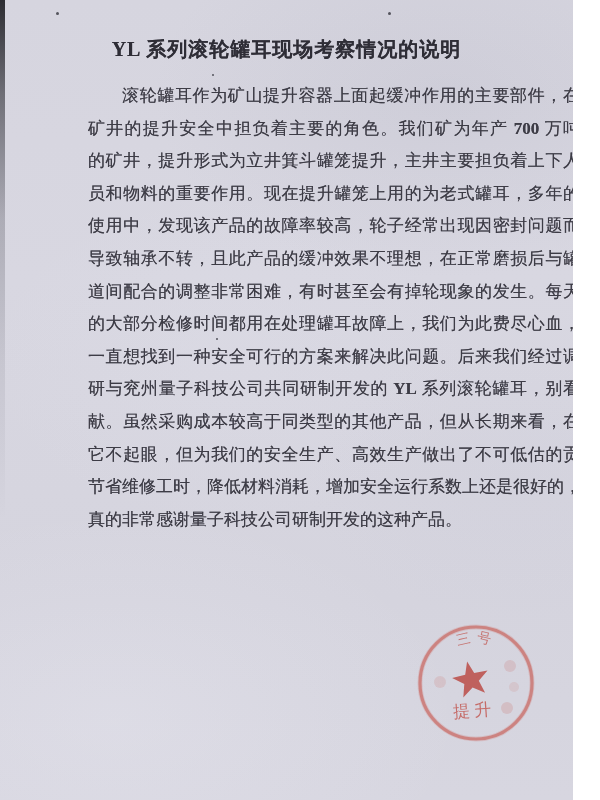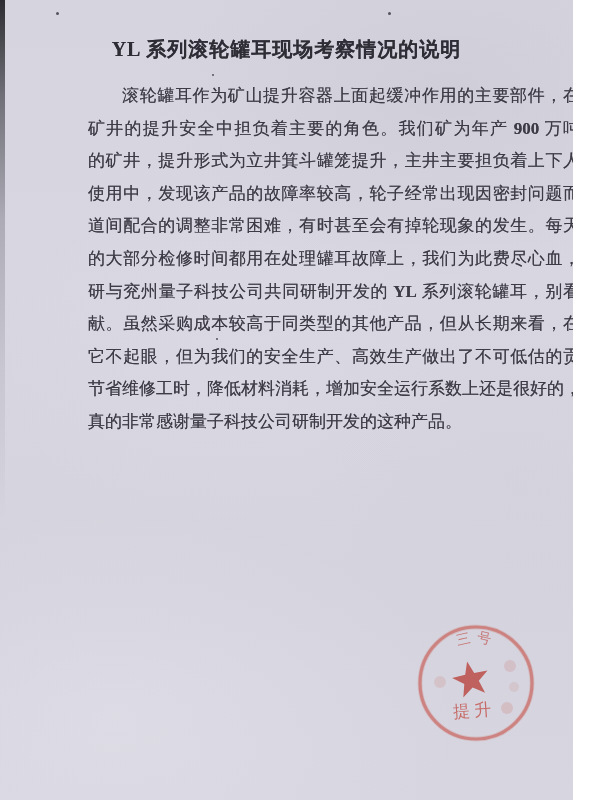--- a/index.html
+++ b/index.html
@@ -74,25 +74,28 @@
 
   <div class="speck" style="left:56px;  top:12px; width:3px; height:3px;"></div>
   <div class="speck" style="left:388px; top:12px; width:3px; height:3px;"></div>
   <div class="speck" style="left:212px; top:74px; width:2px; height:2px;"></div>
   <div class="speck" style="left:216px; top:338px; width:2px; height:2px;"></div>
 
   <div class="doc-title">YL 系列滚轮罐耳现场考察情况的说明</div>
 
   <div class="body-lines">
       <div class="line indent"><span>滚轮罐耳作为矿山提升容器上面起缓冲作用的主要部件，在</span></div>
-      <div class="line"><span>矿井的提升安全中担负着主要的角色。我们矿为年产 </span><span class="bold">900</span><span> 万吨</span></div>
+      <div class="line"><span>矿井的提升安全中担负着主要的角色。我们矿为年产 </span><span class="bold">700</span><span> 万吨</span></div>
       <div class="line"><span>的矿井，提升形式为立井箕斗罐笼提升，主井主要担负着上下人</span></div>
+      <div class="line"><span>员和物料的重要作用。现在提升罐笼上用的为老式罐耳，多年的</span></div>
       <div class="line"><span>使用中，发现该产品的故障率较高，轮子经常出现因密封问题而</span></div>
+      <div class="line"><span>导致轴承不转，且此产品的缓冲效果不理想，在正常磨损后与罐</span></div>
       <div class="line"><span>道间配合的调整非常困难，有时甚至会有掉轮现象的发生。每天</span></div>
       <div class="line"><span>的大部分检修时间都用在处理罐耳故障上，我们为此费尽心血，</span></div>
+      <div class="line"><span>一直想找到一种安全可行的方案来解决此问题。后来我们经过调</span></div>
       <div class="line"><span>研与兖州量子科技公司共同研制开发的 </span><span class="bold">YL</span><span> 系列滚轮罐耳，别看</span></div>
       <div class="line"><span>献。虽然采购成本较高于同类型的其他产品，但从长期来看，在</span></div>
       <div class="line"><span>它不起眼，但为我们的安全生产、高效生产做出了不可低估的贡</span></div>
       <div class="line"><span>节省维修工时，降低材料消耗，增加安全运行系数上还是很好的，</span></div>
       <div class="line lastline"><span>真的非常感谢量子科技公司研制开发的这种产品。</span></div>
     </div>
 
   <div class="seal">
     <svg width="118" height="118" viewBox="0 0 118 118">
       <circle cx="59" cy="59" r="56" fill="none" stroke="rgba(195,67,57,0.55)" stroke-width="3.2"></circle>

